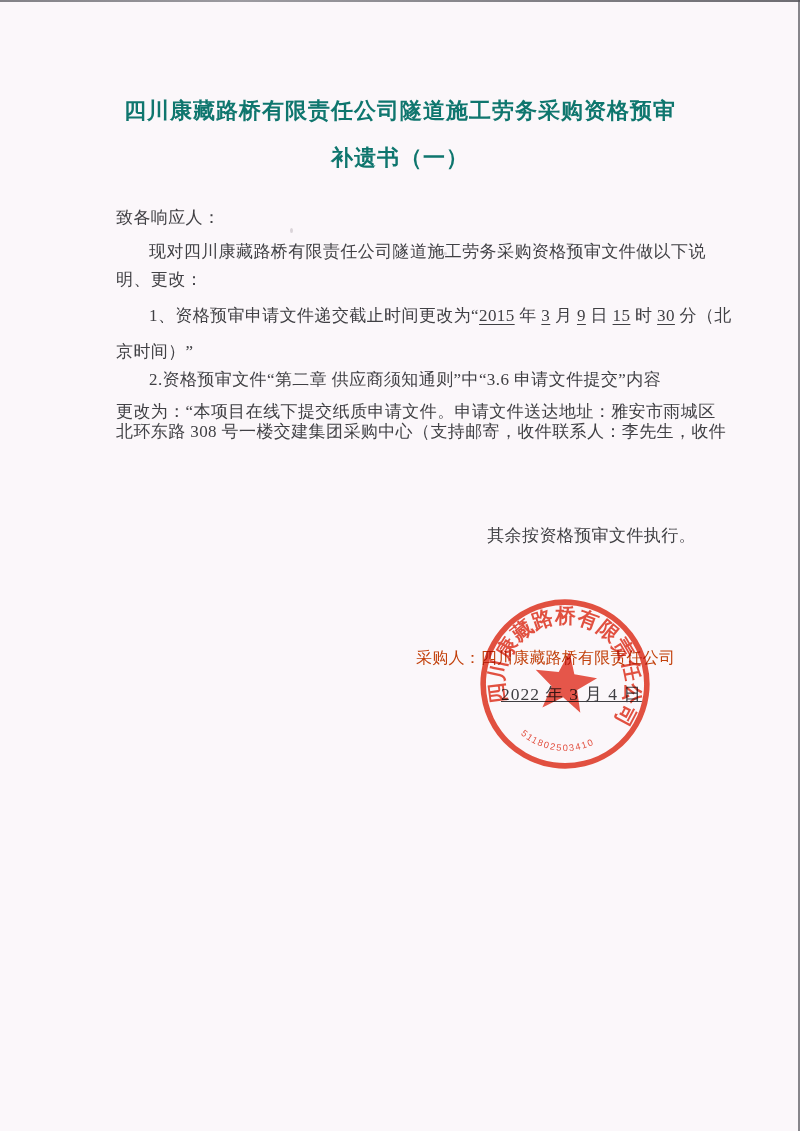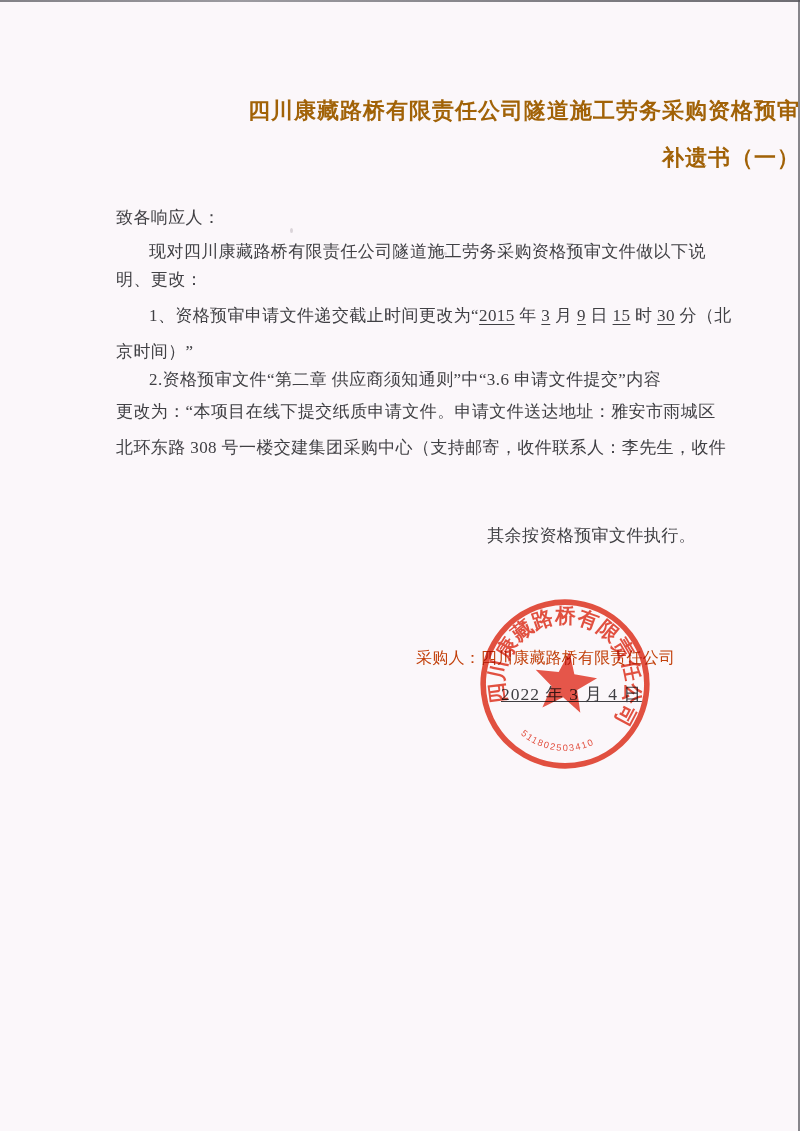--- a/index.html
+++ b/index.html
@@ -18,40 +18,40 @@
     position: absolute; top: 0; left: 0; width: 100%; height: 2px;
     background: linear-gradient(90deg, #5a5a60 0%, #7c7c82 30%, #56565c 70%, #3f3f45 100%);
     opacity: .75;
   }
   .scan-edge-right {
     position: absolute; top: 0; right: 0; width: 2px; height: 100%;
     background: #55555b; opacity: .7;
   }
   .title {
     position: absolute; left: 0; width: 100%;
-    text-align: right; font-weight: bold;
-    font-size: 22px; letter-spacing: 1px; color: #a16207;
+    text-align: center; font-weight: bold;
+    font-size: 22px; letter-spacing: 1px; color: #0f766e;
   }
   .title-1 { top: 96px; }
   .title-2 { top: 143px; }
   .bodyline {
     position: absolute; left: 116px; width: 580px;
     font-size: 17px; letter-spacing: 0.4px;
     white-space: nowrap; color: #404044;
   }
   .indent { padding-left: 33px; }
   .u { text-decoration: underline; text-underline-offset: 3px; }
   .y-salutation { top: 206px; }
   .y-intro1 { top: 240px; }
   .y-intro2 { top: 268px; font-family: Liberation Mono, monospace; }
   .y-item1a { top: 304px; }
   .y-item1b { top: 340px; }
   .y-item2a { top: 368px; }
   .y-item2b { top: 400px; }
-  .y-item2c { top: 436px; text-align: right; }
+  .y-item2c { top: 420px; text-align: right; }
   .y-item2d { top: 464px; }
   .y-closing { top: 524px; text-align: right; }
   .sig-purchaser {
     position: absolute; left: 416px; top: 648px;
     font-size: 16px; letter-spacing: 0.2px; white-space: nowrap; color: #c2410c;
   }
   .sig-date {
     position: absolute; left: 501px; top: 682px;
     font-size: 17.5px; letter-spacing: 1px; white-space: nowrap; color: #3f3f43; text-decoration: underline;
   }

